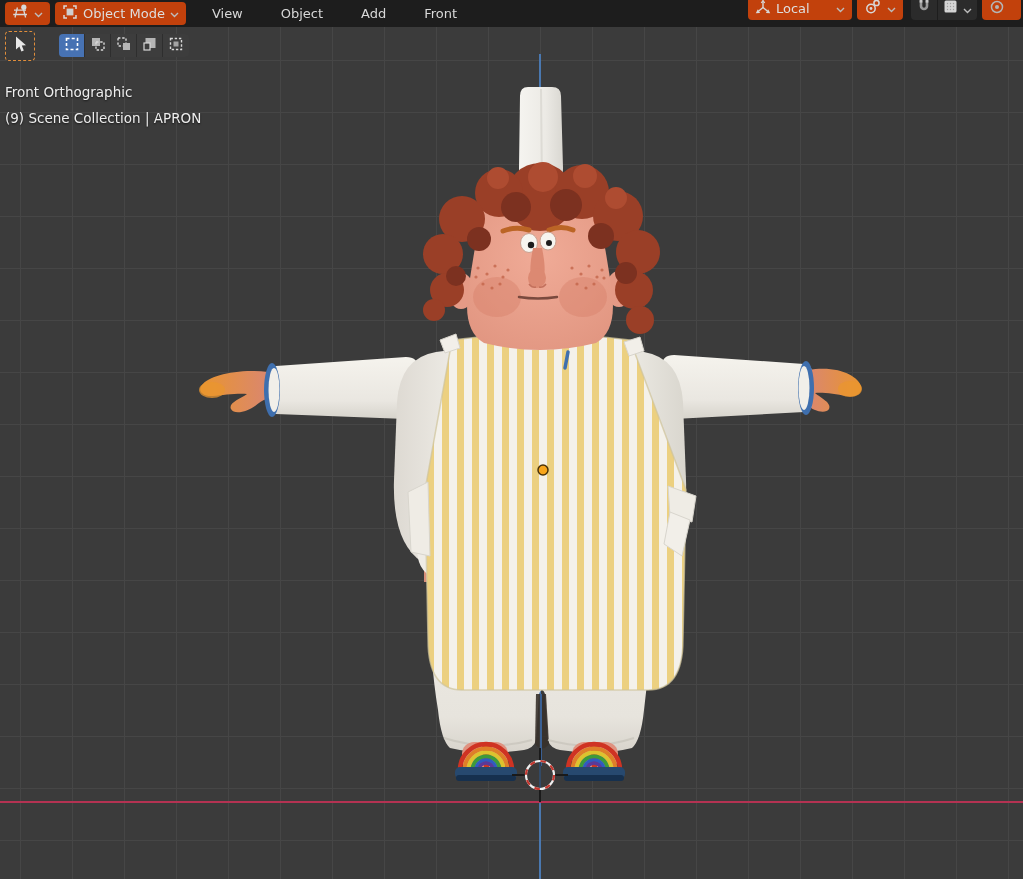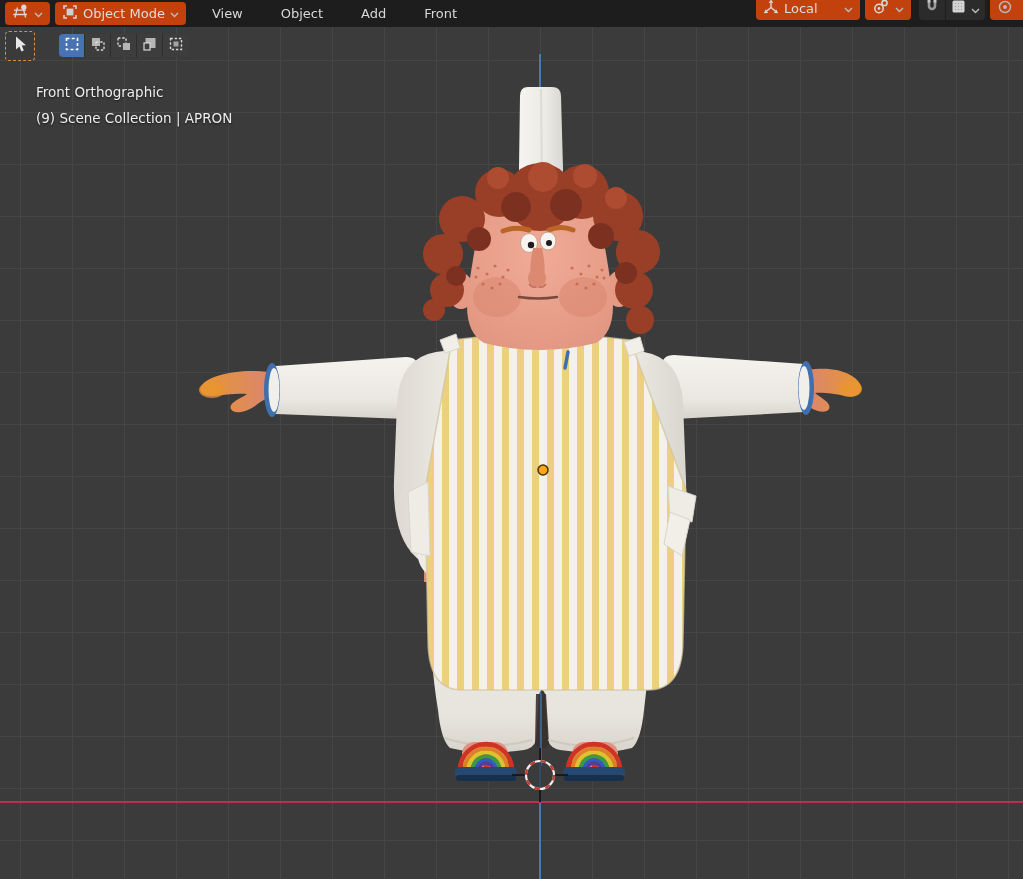--- a/index.html
+++ b/index.html
@@ -7,21 +7,21 @@
   #stage{position:relative;width:1023px;height:879px;overflow:hidden;
          font-family:"DejaVu Sans","Liberation Sans",sans-serif;background:#3b3b3b;}
 
   
   #topbar{position:absolute;top:0;left:0;width:1023px;height:27px;background:#1d1d1d;
           display:flex;align-items:center;z-index:10;}
   .hbtn{display:flex;align-items:center;gap:5px;background:#c2410c;border-radius:4px;
         height:23px;padding:0 7px;margin-left:5px;color:#dedede;font-size:13px;cursor:default;}
   .menu-items{display:flex;align-items:center;margin-left:14px;gap:14px;}
   .menu-item{color:#d8d8d8;font-size:13px;padding:3px 12px;border-radius:4px;}
-  #topbar-right{position:absolute;right:8px;top:0;height:16px;display:flex;align-items:center;}
+  #topbar-right{position:absolute;right:16px;top:0;height:16px;display:flex;align-items:center;}
   .chev{display:inline-block;}
   .snapgroup{display:flex;align-items:center;margin-left:8px;}
   .snapbtn{background:#2b2b2b;height:23px;display:flex;align-items:center;padding:0 5px;}
   .snapbtn.first{border-radius:4px 0 0 4px;margin-left:0;border-right:1px solid #1d1d1d;}
   .snapbtn.last{border-radius:0 4px 4px 0;}
 
   
   #viewport{position:absolute;top:27px;left:0;width:1023px;height:852px;background:#3b3b3b;
     background-image:linear-gradient(#464646 1px, transparent 1px),
                      linear-gradient(90deg,#464646 1px, transparent 1px);
@@ -36,21 +36,21 @@
                display:flex;align-items:center;justify-content:center;}
   #mode-group{display:flex;margin-left:24px;margin-top:3px;}
   .mode-btn{width:26px;height:23px;background:#3d3d3d;display:flex;align-items:center;justify-content:center;
             border-right:1px solid #2e2e2e;}
   .mode-btn:first-child{border-radius:4px 0 0 4px;}
   .mode-btn:last-child{border-radius:0 4px 4px 0;border-right:none;}
   .mode-btn.active{background:#4772b3;}
 
   
   #vp-text{position:absolute;top:79px;left:5px;z-index:5;color:#eeeeee;font-size:13.5px;
-           text-shadow:0 1px 2px rgba(0,0,0,.65);line-height:26px;white-space:nowrap;margin-left:31px;}
+           text-shadow:0 1px 2px rgba(0,0,0,.65);line-height:26px;white-space:nowrap;}
 </style>
 </head>
 <body>
 
 <div id="stage">
 
   <div id="viewport">
     <div id="axis-z"></div>
     <div id="axis-x"></div>
   </div>

